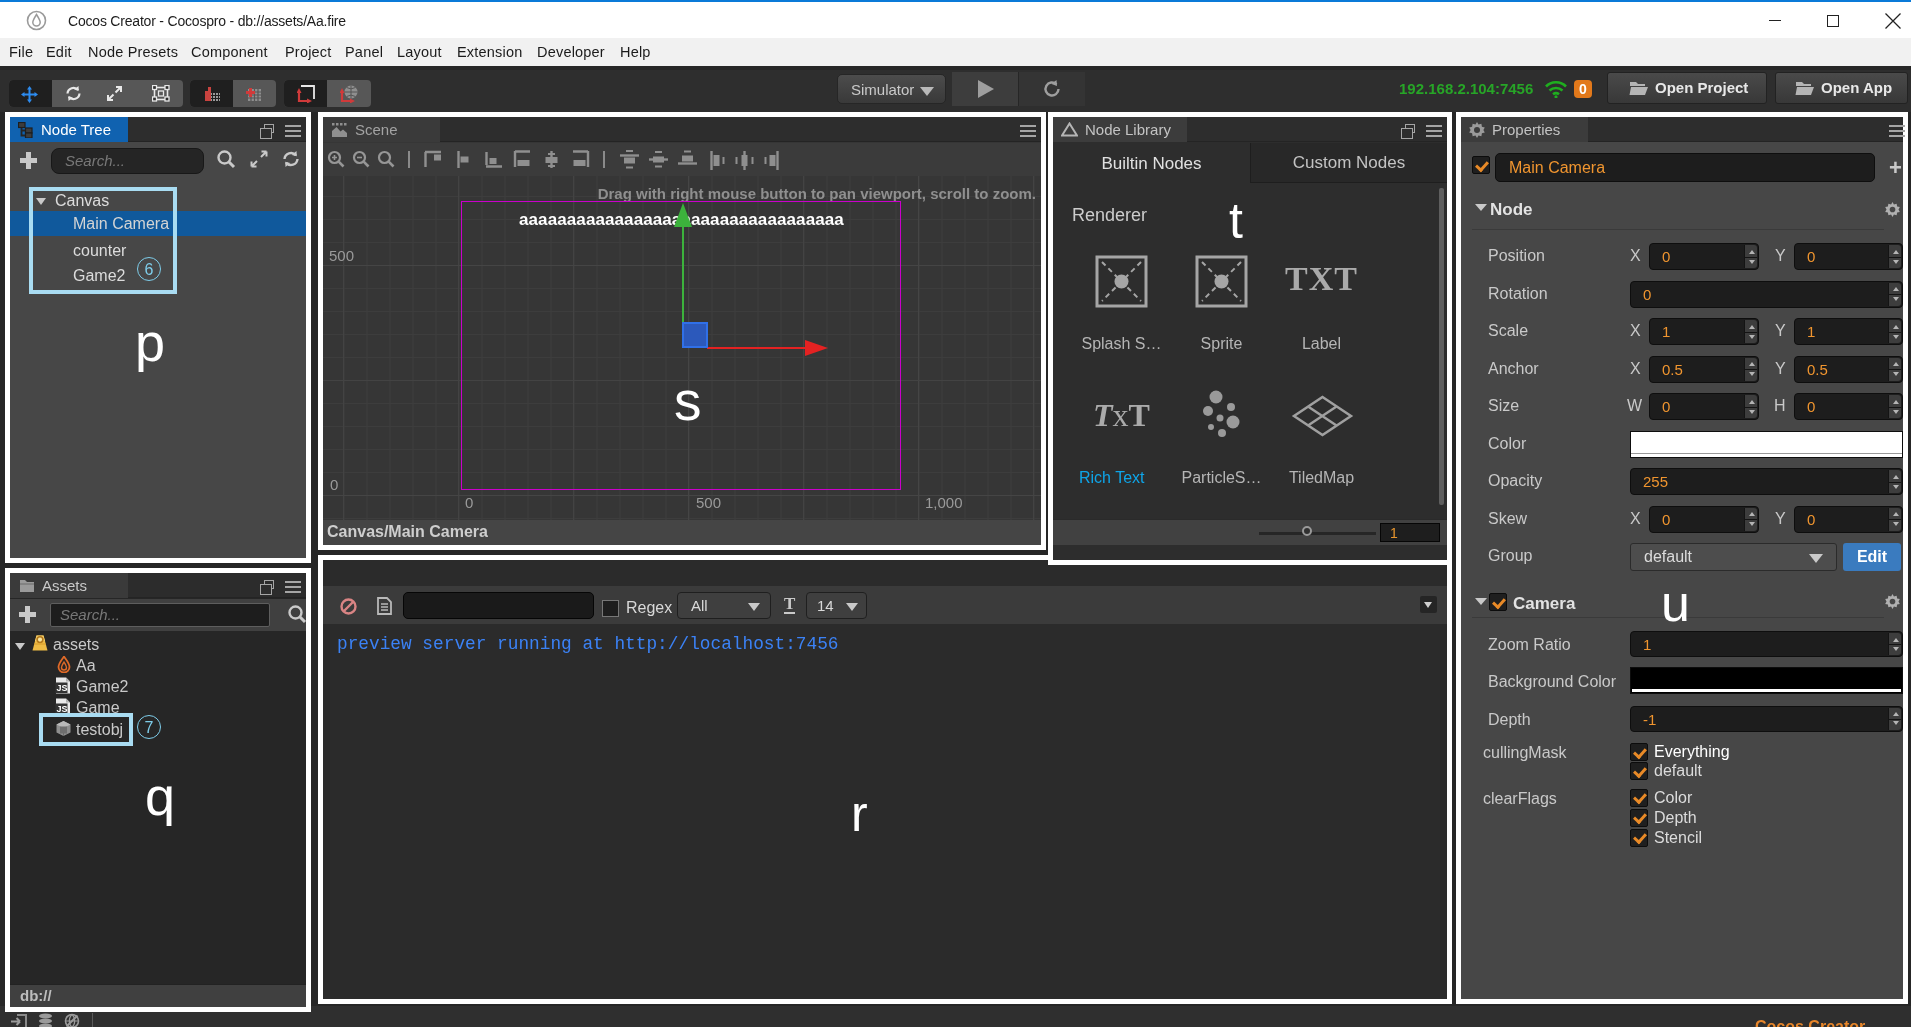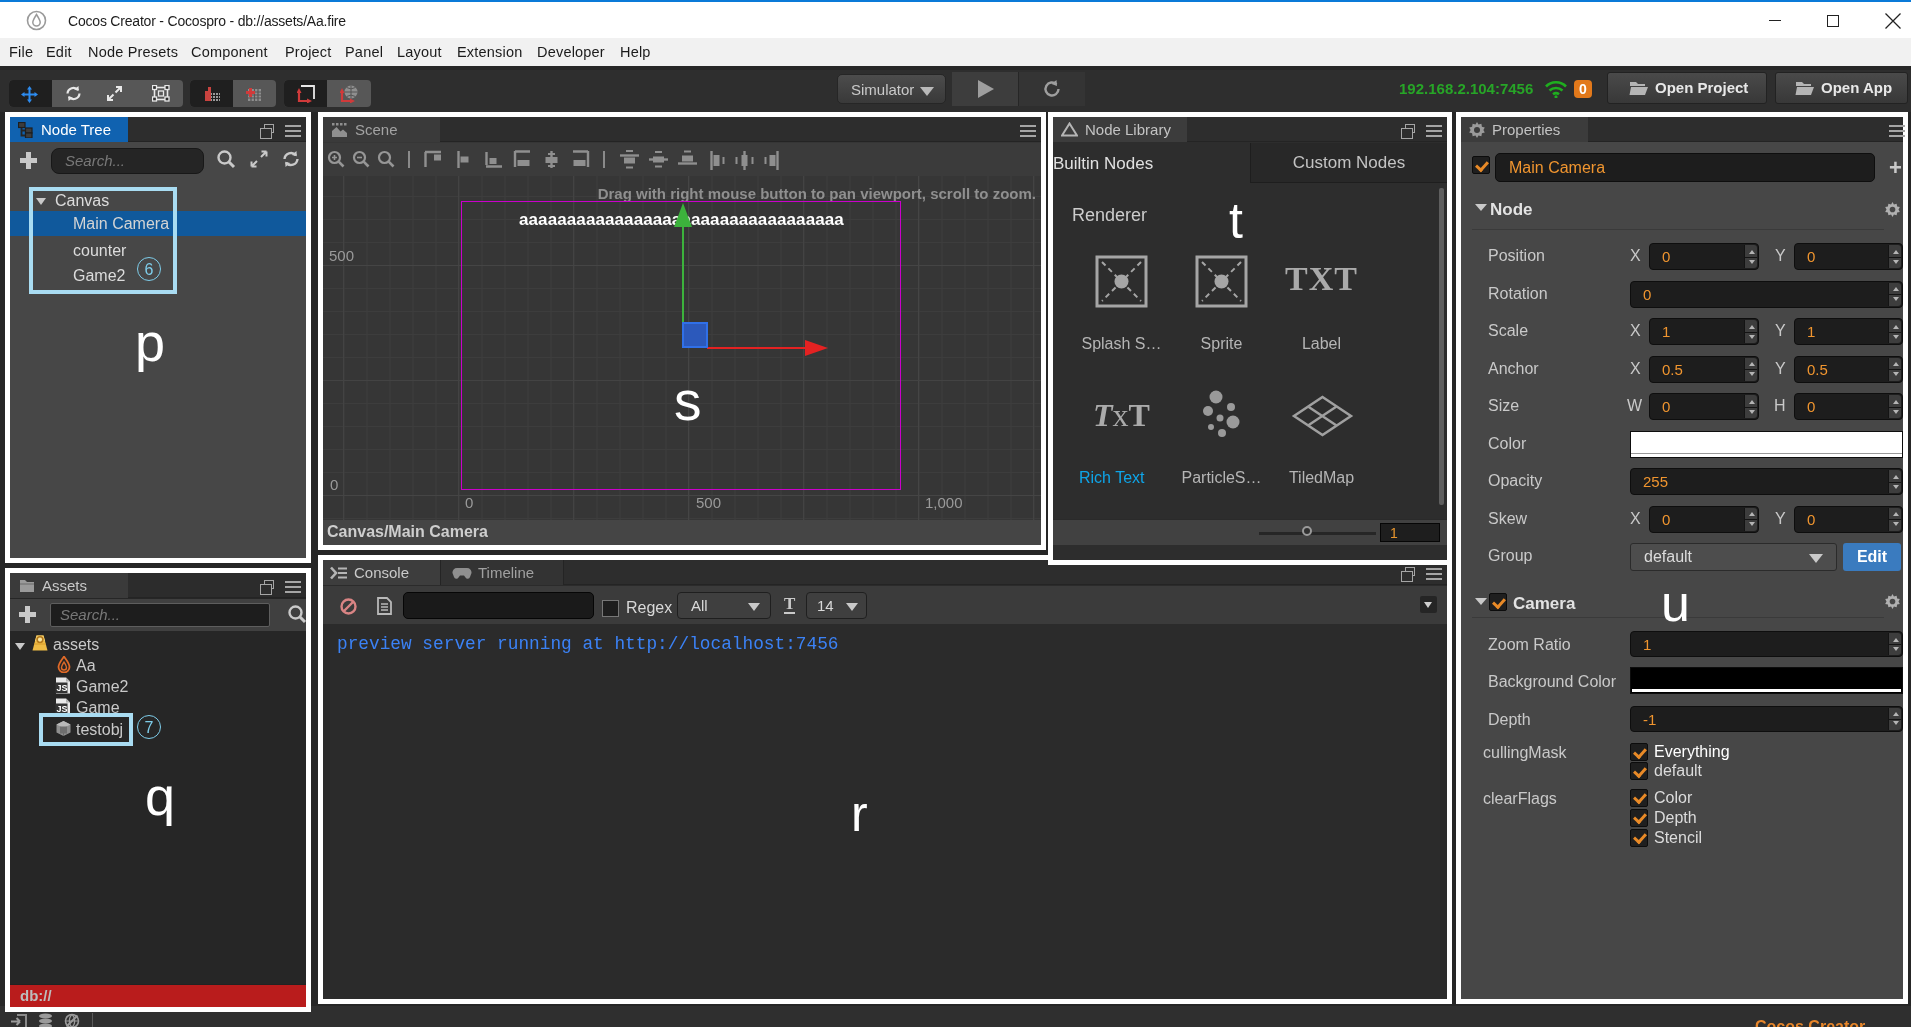--- a/index.html
+++ b/index.html
@@ -334,33 +334,20 @@
     <div class="abs" style="left:373px;top:318px;font-size:15px;color:#9a9a9a">500</div>
     <div class="abs" style="left:602px;top:318px;font-size:15px;color:#9a9a9a">1,000</div>
   </div>
 
   <div class="abs" style="left:0;right:0;top:403px;height:25px;background:#454545">
     <span style="position:absolute;left:4px;top:3px;font-size:16px;font-weight:bold;color:#cecece">Canvas/Main Camera</span>
   </div>
 </div>
 
 <div class="panel" style="left:318px;top:555px;width:1134px;height:449px;background:#2b2b2b">
-  <div class="tabbar" style="background:#2d2d2d">
-    <div class="tab" style="left:0;width:117px;background:#3d3d3d;color:#c9c9c9">
-      <svg style="margin:0 6px 0 7px" width="18" height="14" viewBox="0 0 18 14">
-        <path d="M1 1.5 L6 7 L1 12.5" fill="none" stroke="#b5b5b5" stroke-width="2.6"></path>
-        <path d="M8 2.5 L17 2.5 M8 7 L17 7 M8 11.5 L17 11.5" stroke="#b5b5b5" stroke-width="2.2"></path>
-      </svg>Console</div>
-    <div class="tab" style="left:117px;width:124px;background:#333;color:#a0a0a0;border-left:1px solid #242424;border-right:1px solid #242424">
-      <svg style="margin:0 6px 0 11px" width="20" height="12" viewBox="0 0 20 12">
-        <path d="M5 1 L15 1 a4.5 4.5 0 0 1 4.5 5 L18 10 a2.5 2.5 0 0 1 -4.5 0.5 L12 8.5 L8 8.5 L6.5 10.5 a2.5 2.5 0 0 1 -4.5 -0.5 L0.5 6 A4.5 4.5 0 0 1 5 1 Z" fill="#8f8f8f"></path>
-      </svg>Timeline</div>
-    <div class="copy" style="right:32px;top:7px"></div>
-    <div class="ham" style="right:5px;top:8px"></div>
-  </div>
 
   <div class="abs" style="left:0;top:26px;right:0;height:38px;background:#3b3b3b">
     <svg class="abs" style="left:17px;top:12px" width="17" height="17" viewBox="0 0 17 17">
       <circle cx="8.5" cy="8.5" r="7" fill="none" stroke="#d98484" stroke-width="2.4"></circle>
       <path d="M3.5 13.5 L13.5 3.5" stroke="#d98484" stroke-width="2.4"></path>
     </svg>
     <svg class="abs" style="left:54px;top:11px" width="15" height="18" viewBox="0 0 15 18">
       <path d="M1 1 L10 1 L14 5 L14 17 L1 17 Z" fill="none" stroke="#b9b9b9" stroke-width="1.8"></path>
       <path d="M4 7 L11 7 M4 10 L11 10 M4 13 L11 13" stroke="#b9b9b9" stroke-width="1.4"></path>
     </svg>
@@ -436,35 +423,35 @@
     <path d="M8.5 1 L15.5 4.5 L15.5 12.5 L8.5 16 L1.5 12.5 L1.5 4.5 Z" fill="#8f8f8f"></path>
     <path d="M8.5 1 L15.5 4.5 L8.5 8 L1.5 4.5 Z" fill="#b9b9b9"></path>
     <path d="M8.5 8 L8.5 16" stroke="#6a6a6a" stroke-width="1"></path>
     <rect x="5" y="6.5" width="7" height="7" fill="#6f6f6f"></rect>
   </svg>
   <div class="abs" style="left:66px;top:148px;color:#c9c9c9;font-size:16px">testobj</div>
   <div class="ann" style="left:29px;top:140px;width:94px;height:33px"></div>
   <div class="circnum" style="left:127px;top:142px">7</div>
   <div class="bigletter" style="left:135px;top:192px;font-size:54px">q</div>
 
-  <div class="abs" style="left:0;right:0;top:411px;height:23px;background:#b91c1c;border-top:1px solid #222">
+  <div class="abs" style="left:0;right:0;top:411px;height:23px;background:#404040;border-top:1px solid #222">
     <span style="position:absolute;left:10px;top:2px;font-size:15px;font-weight:bold;color:#bdbdbd">db://</span>
   </div>
 </div>
 
 <div class="panel" style="left:1048px;top:112px;width:404px;height:453px;background:#2d2d2d">
   <div class="tabbar" style="background:#2d2d2d">
     <div class="tab" style="left:0;width:134px;background:#3c3c3c;color:#c3c3c3">
       <svg style="margin:0 7px 0 8px" width="17" height="15" viewBox="0 0 17 15">
         <path d="M8.5 1.5 L16 13.5 L1 13.5 Z" fill="none" stroke="#b5b5b5" stroke-width="2"></path>
       </svg>Node Library</div>
     <div class="copy" style="right:32px;top:7px"></div>
     <div class="ham" style="right:5px;top:8px"></div>
   </div>
-  <div class="abs" style="left:0;top:26px;width:197px;height:41px;background:#2d2d2d;text-align:left;font-size:17px;color:#e0e0e0;line-height:41px">Builtin Nodes</div>
+  <div class="abs" style="left:0;top:26px;width:197px;height:41px;background:#2d2d2d;text-align:center;font-size:17px;color:#e0e0e0;line-height:41px">Builtin Nodes</div>
   <div class="abs" style="left:197px;top:26px;width:197px;height:40px;background:#282828;border-bottom:1px solid #1e1e1e;border-left:1px solid #1e1e1e;text-align:center;font-size:17px;color:#c3c3c3;line-height:40px">Custom Nodes</div>
   <div class="abs" style="left:19px;top:88px;font-size:18px;color:#cccccc">Renderer</div>
 
   <svg class="abs" style="left:42px;top:138px" width="53" height="53" viewBox="0 0 53 53">
     <rect x="2" y="2" width="49" height="49" fill="none" stroke="#a5a5a5" stroke-width="3"></rect>
     <path d="M7 7 L46 46 M46 7 L7 46" stroke="#a5a5a5" stroke-width="2" stroke-dasharray="5 4"></path>
     <circle cx="26.5" cy="26.5" r="7" fill="#a5a5a5"></circle>
   </svg>
   <svg class="abs" style="left:142px;top:138px" width="53" height="53" viewBox="0 0 53 53">
     <rect x="2" y="2" width="49" height="49" fill="none" stroke="#a5a5a5" stroke-width="3"></rect>

